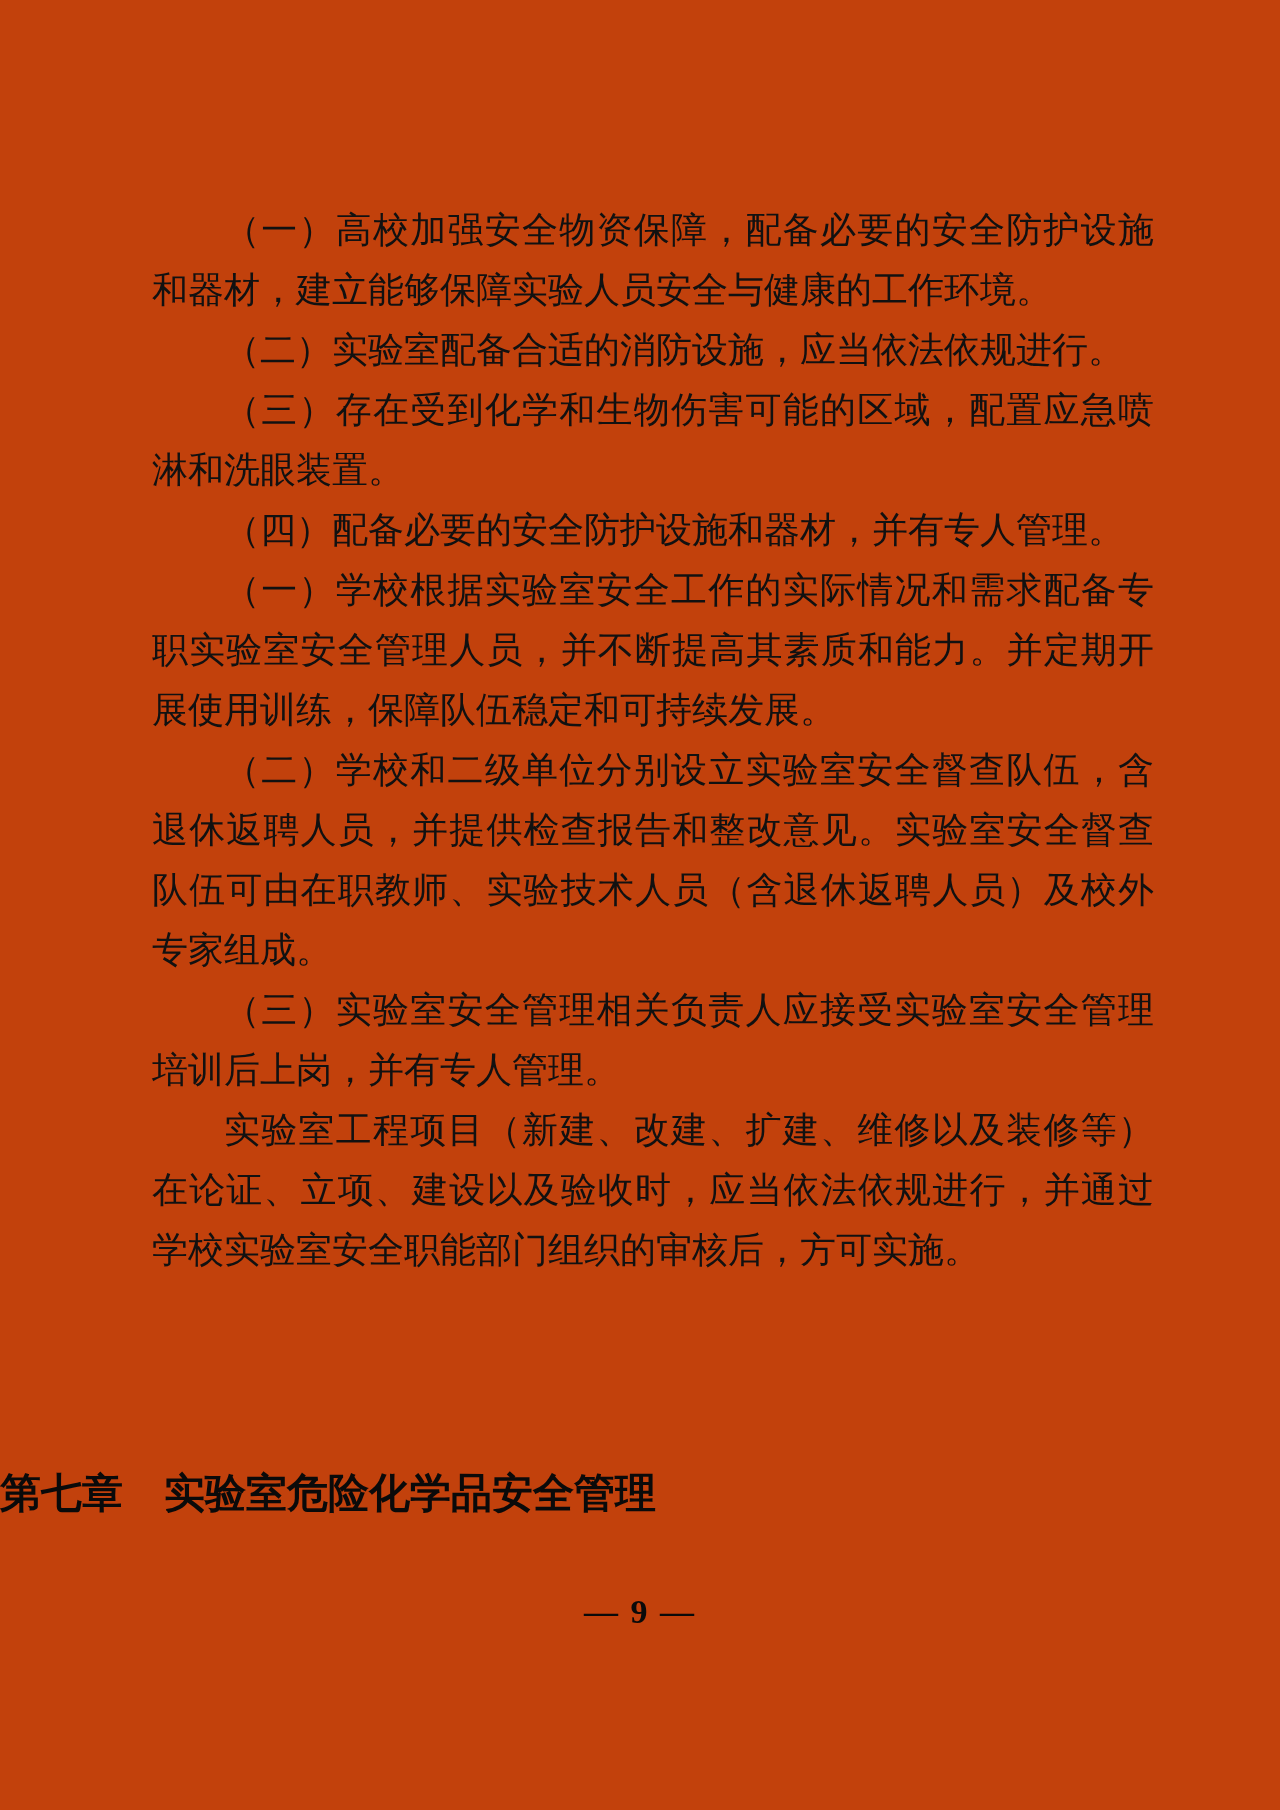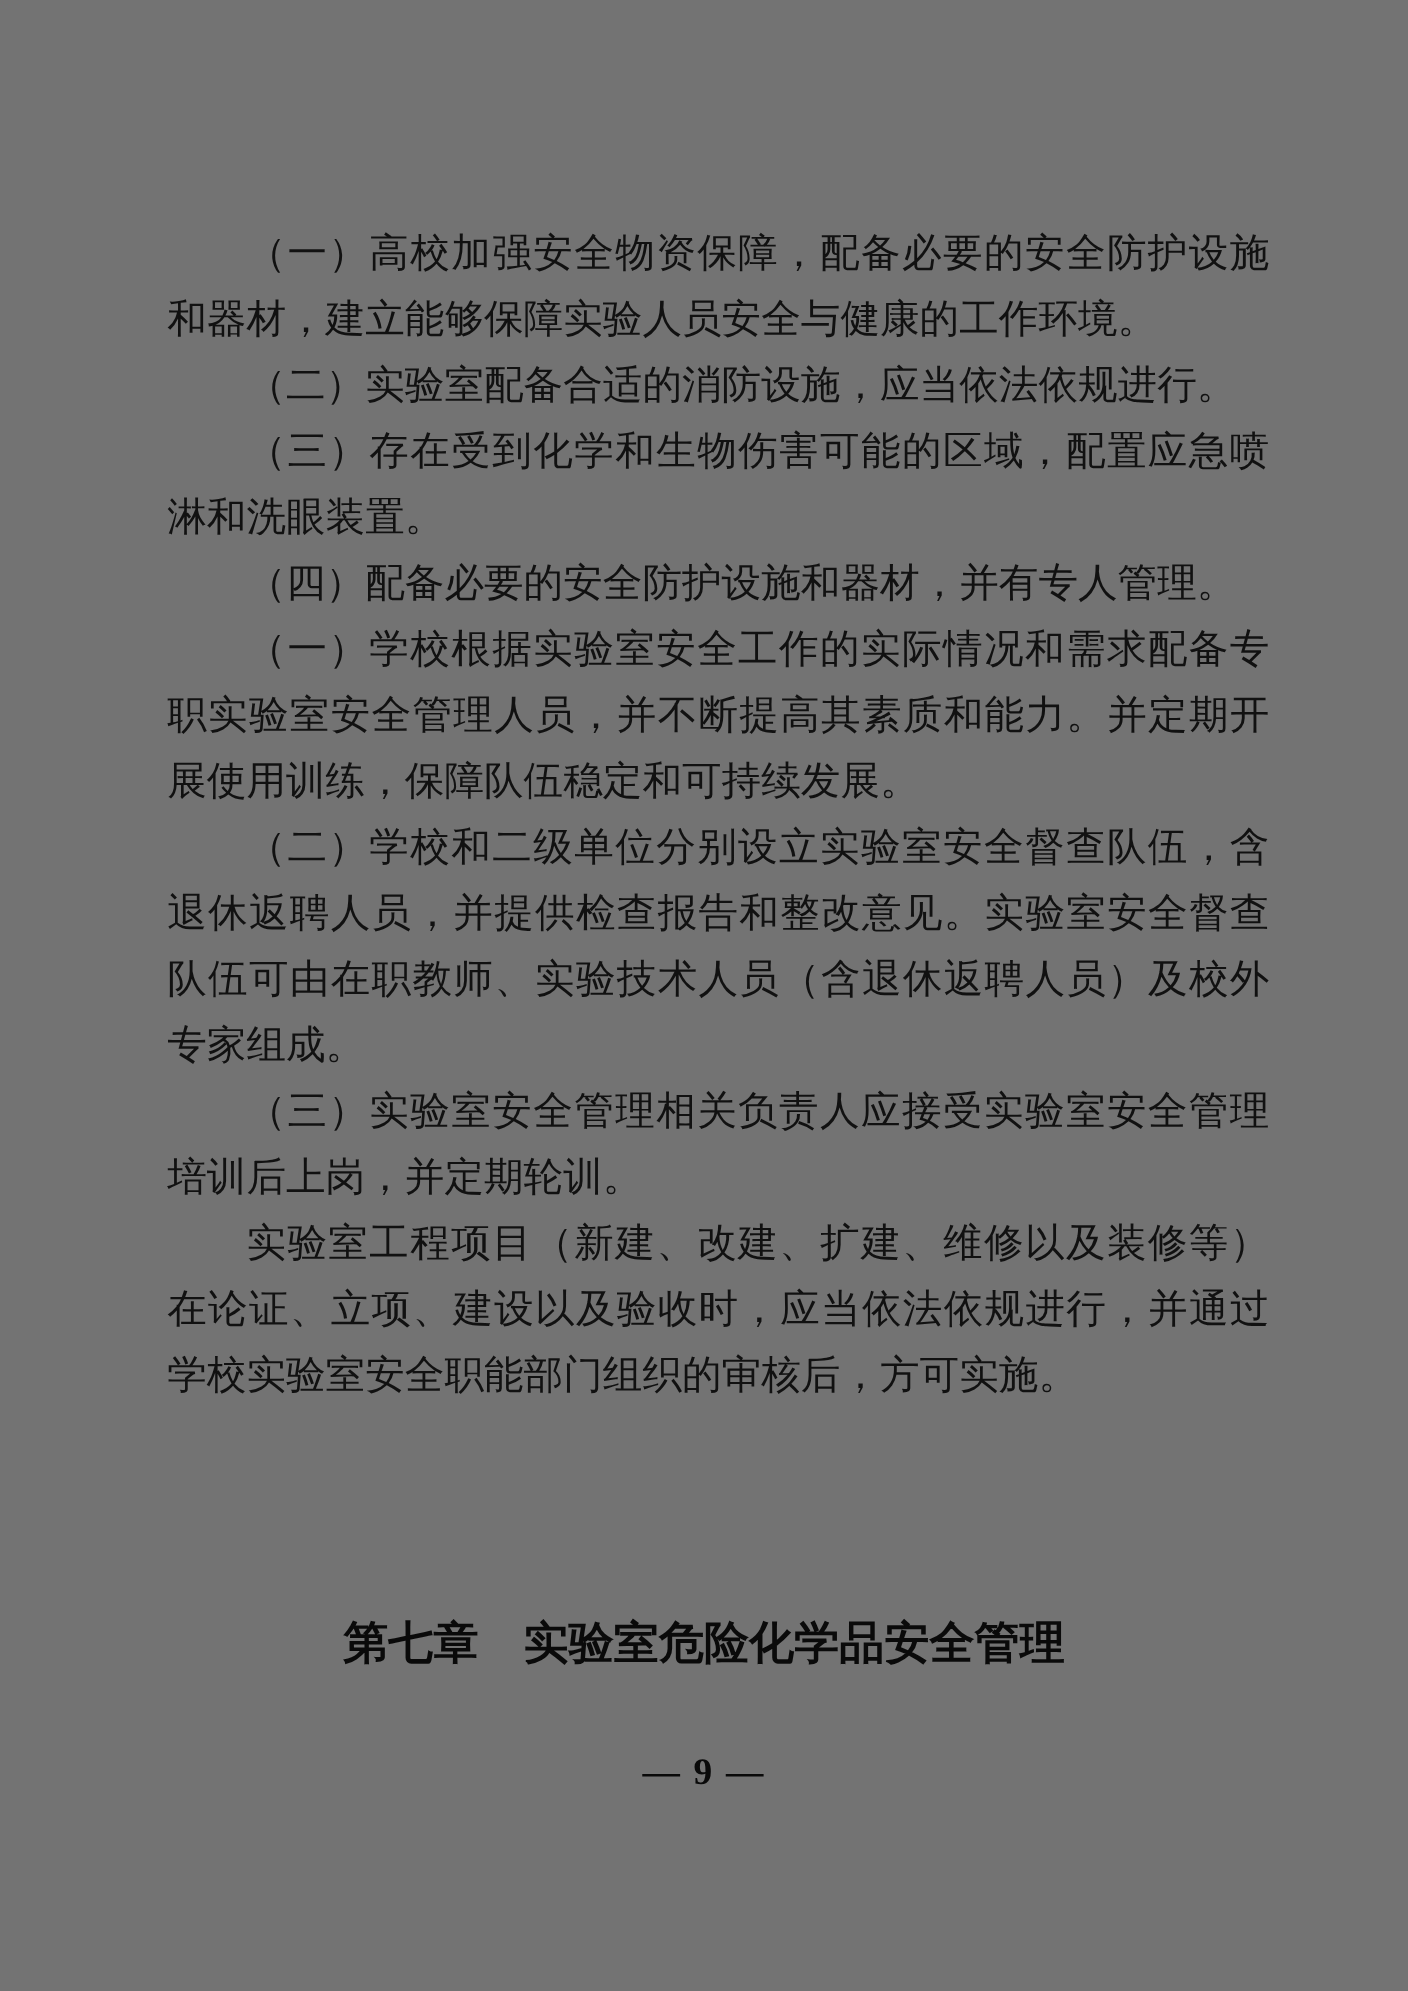--- a/index.html
+++ b/index.html
@@ -4,21 +4,21 @@
 <style>
   html, body {
     margin: 0;
     padding: 0;
     background: #ffffff;
   }
   .page {
     position: relative;
     width: 1280px;
     height: 1810px;
-    background: #737373;
+    background: #c2410c;
     color: #111111;
     font-family: "Liberation Serif", "DejaVu Serif", serif;
     overflow: hidden;
   }
   .content {
     position: absolute;
     left: 152px;
     top: 200px;
     width: 1002px;
   }
@@ -32,21 +32,21 @@
   }
   .article-heading {
     font-weight: bold;
   }
   .chapter {
     position: absolute;
     left: 0;
     top: 1462px;
     width: 1280px;
     margin: 0;
-    text-align: center;
+    text-align: left;
     font-family: "Liberation Sans", "DejaVu Sans", sans-serif;
     font-weight: bold;
     font-size: 41px;
     line-height: 62px;
     color: #0a0a0a;
   }
   .page-number {
     position: absolute;
     left: 0;
     top: 1588px;
@@ -63,20 +63,20 @@
 <body>
 
 <div class="page">
   <div class="content">
     <p class="para">（一）高校加强安全物资保障，配备必要的安全防护设施和器材，建立能够保障实验人员安全与健康的工作环境。</p>
     <p class="para">（二）实验室配备合适的消防设施，应当依法依规进行。</p>
     <p class="para">（三）存在受到化学和生物伤害可能的区域，配置应急喷淋和洗眼装置。</p>
     <p class="para">（四）配备必要的安全防护设施和器材，并有专人管理。</p>
     <p class="para">（一）学校根据实验室安全工作的实际情况和需求配备专职实验室安全管理人员，并不断提高其素质和能力。并定期开展使用训练，保障队伍稳定和可持续发展。</p>
     <p class="para">（二）学校和二级单位分别设立实验室安全督查队伍，含退休返聘人员，并提供检查报告和整改意见。实验室安全督查队伍可由在职教师、实验技术人员（含退休返聘人员）及校外专家组成。</p>
-    <p class="para">（三）实验室安全管理相关负责人应接受实验室安全管理培训后上岗，并定期轮训。</p>
+    <p class="para">（三）实验室安全管理相关负责人应接受实验室安全管理培训后上岗，并有专人管理。</p>
     <p class="para">实验室工程项目（新建、改建、扩建、维修以及装修等）在论证、立项、建设以及验收时，应当依法依规进行，并通过学校实验室安全职能部门组织的审核后，方可实施。</p>
   </div>
 
   <h2 class="chapter">第七章　实验室危险化学品安全管理</h2>
 
   <div class="page-number">— 9 —</div>
 </div>
 
 </body></html>

